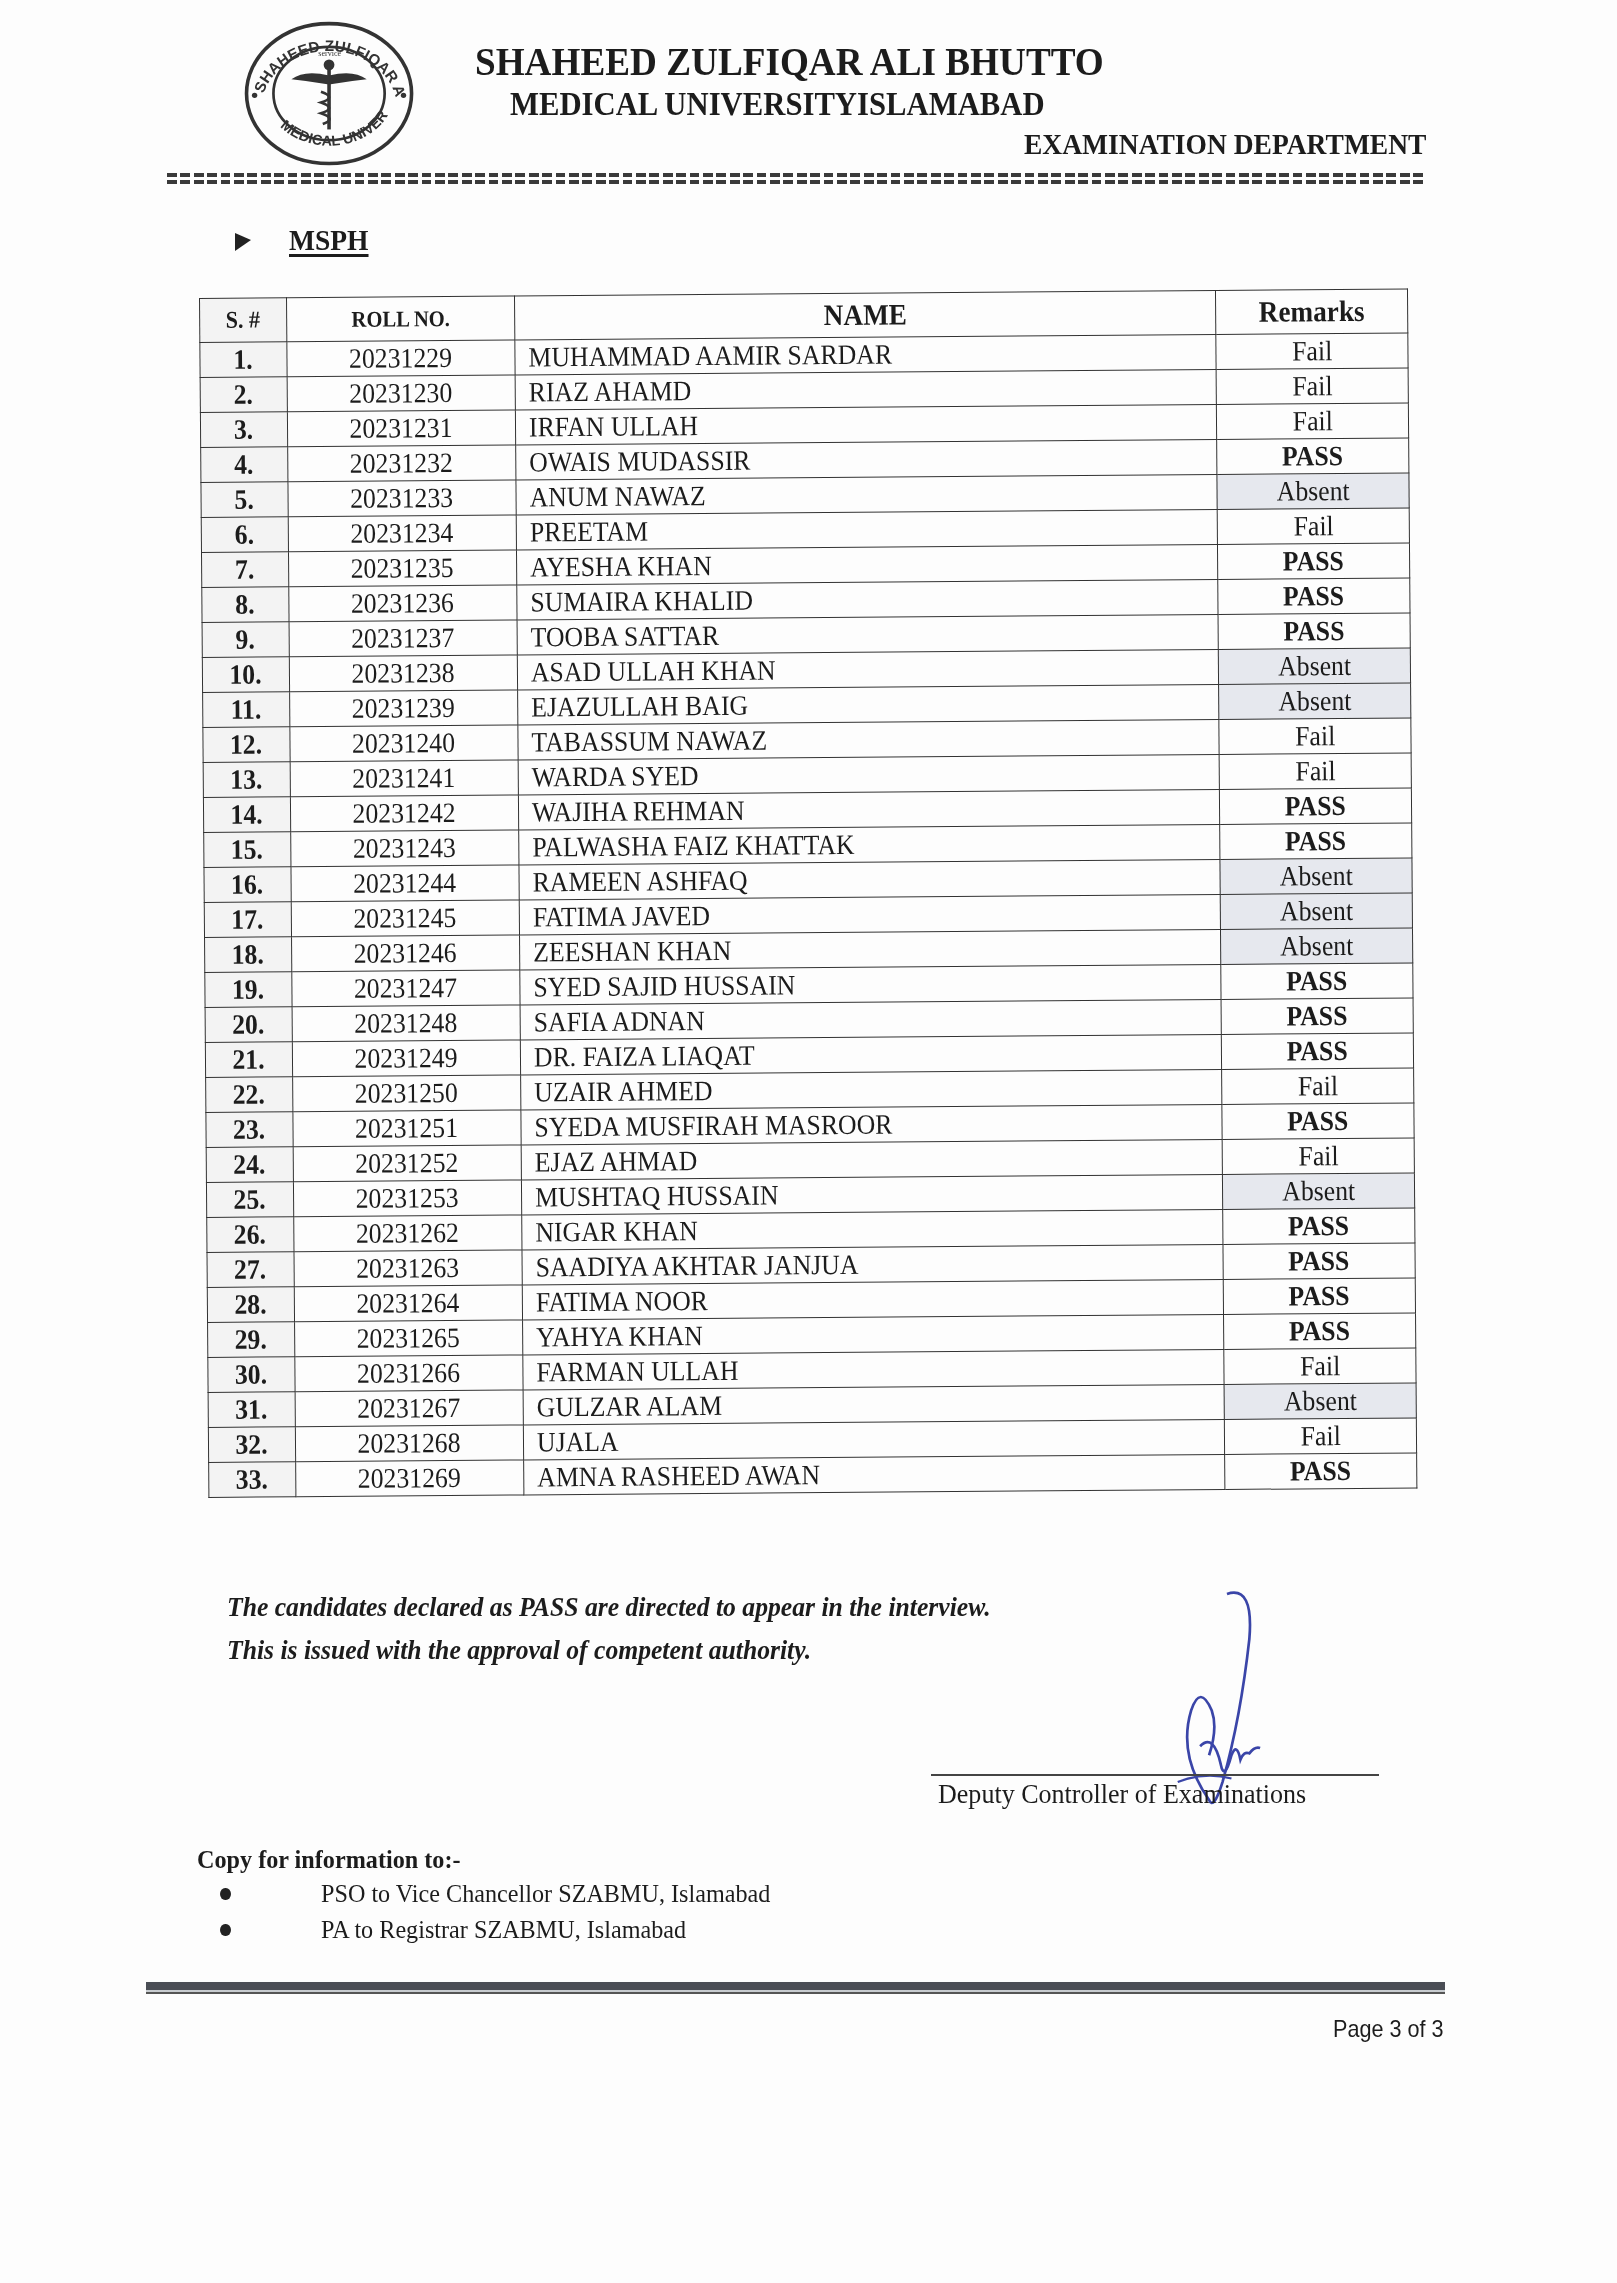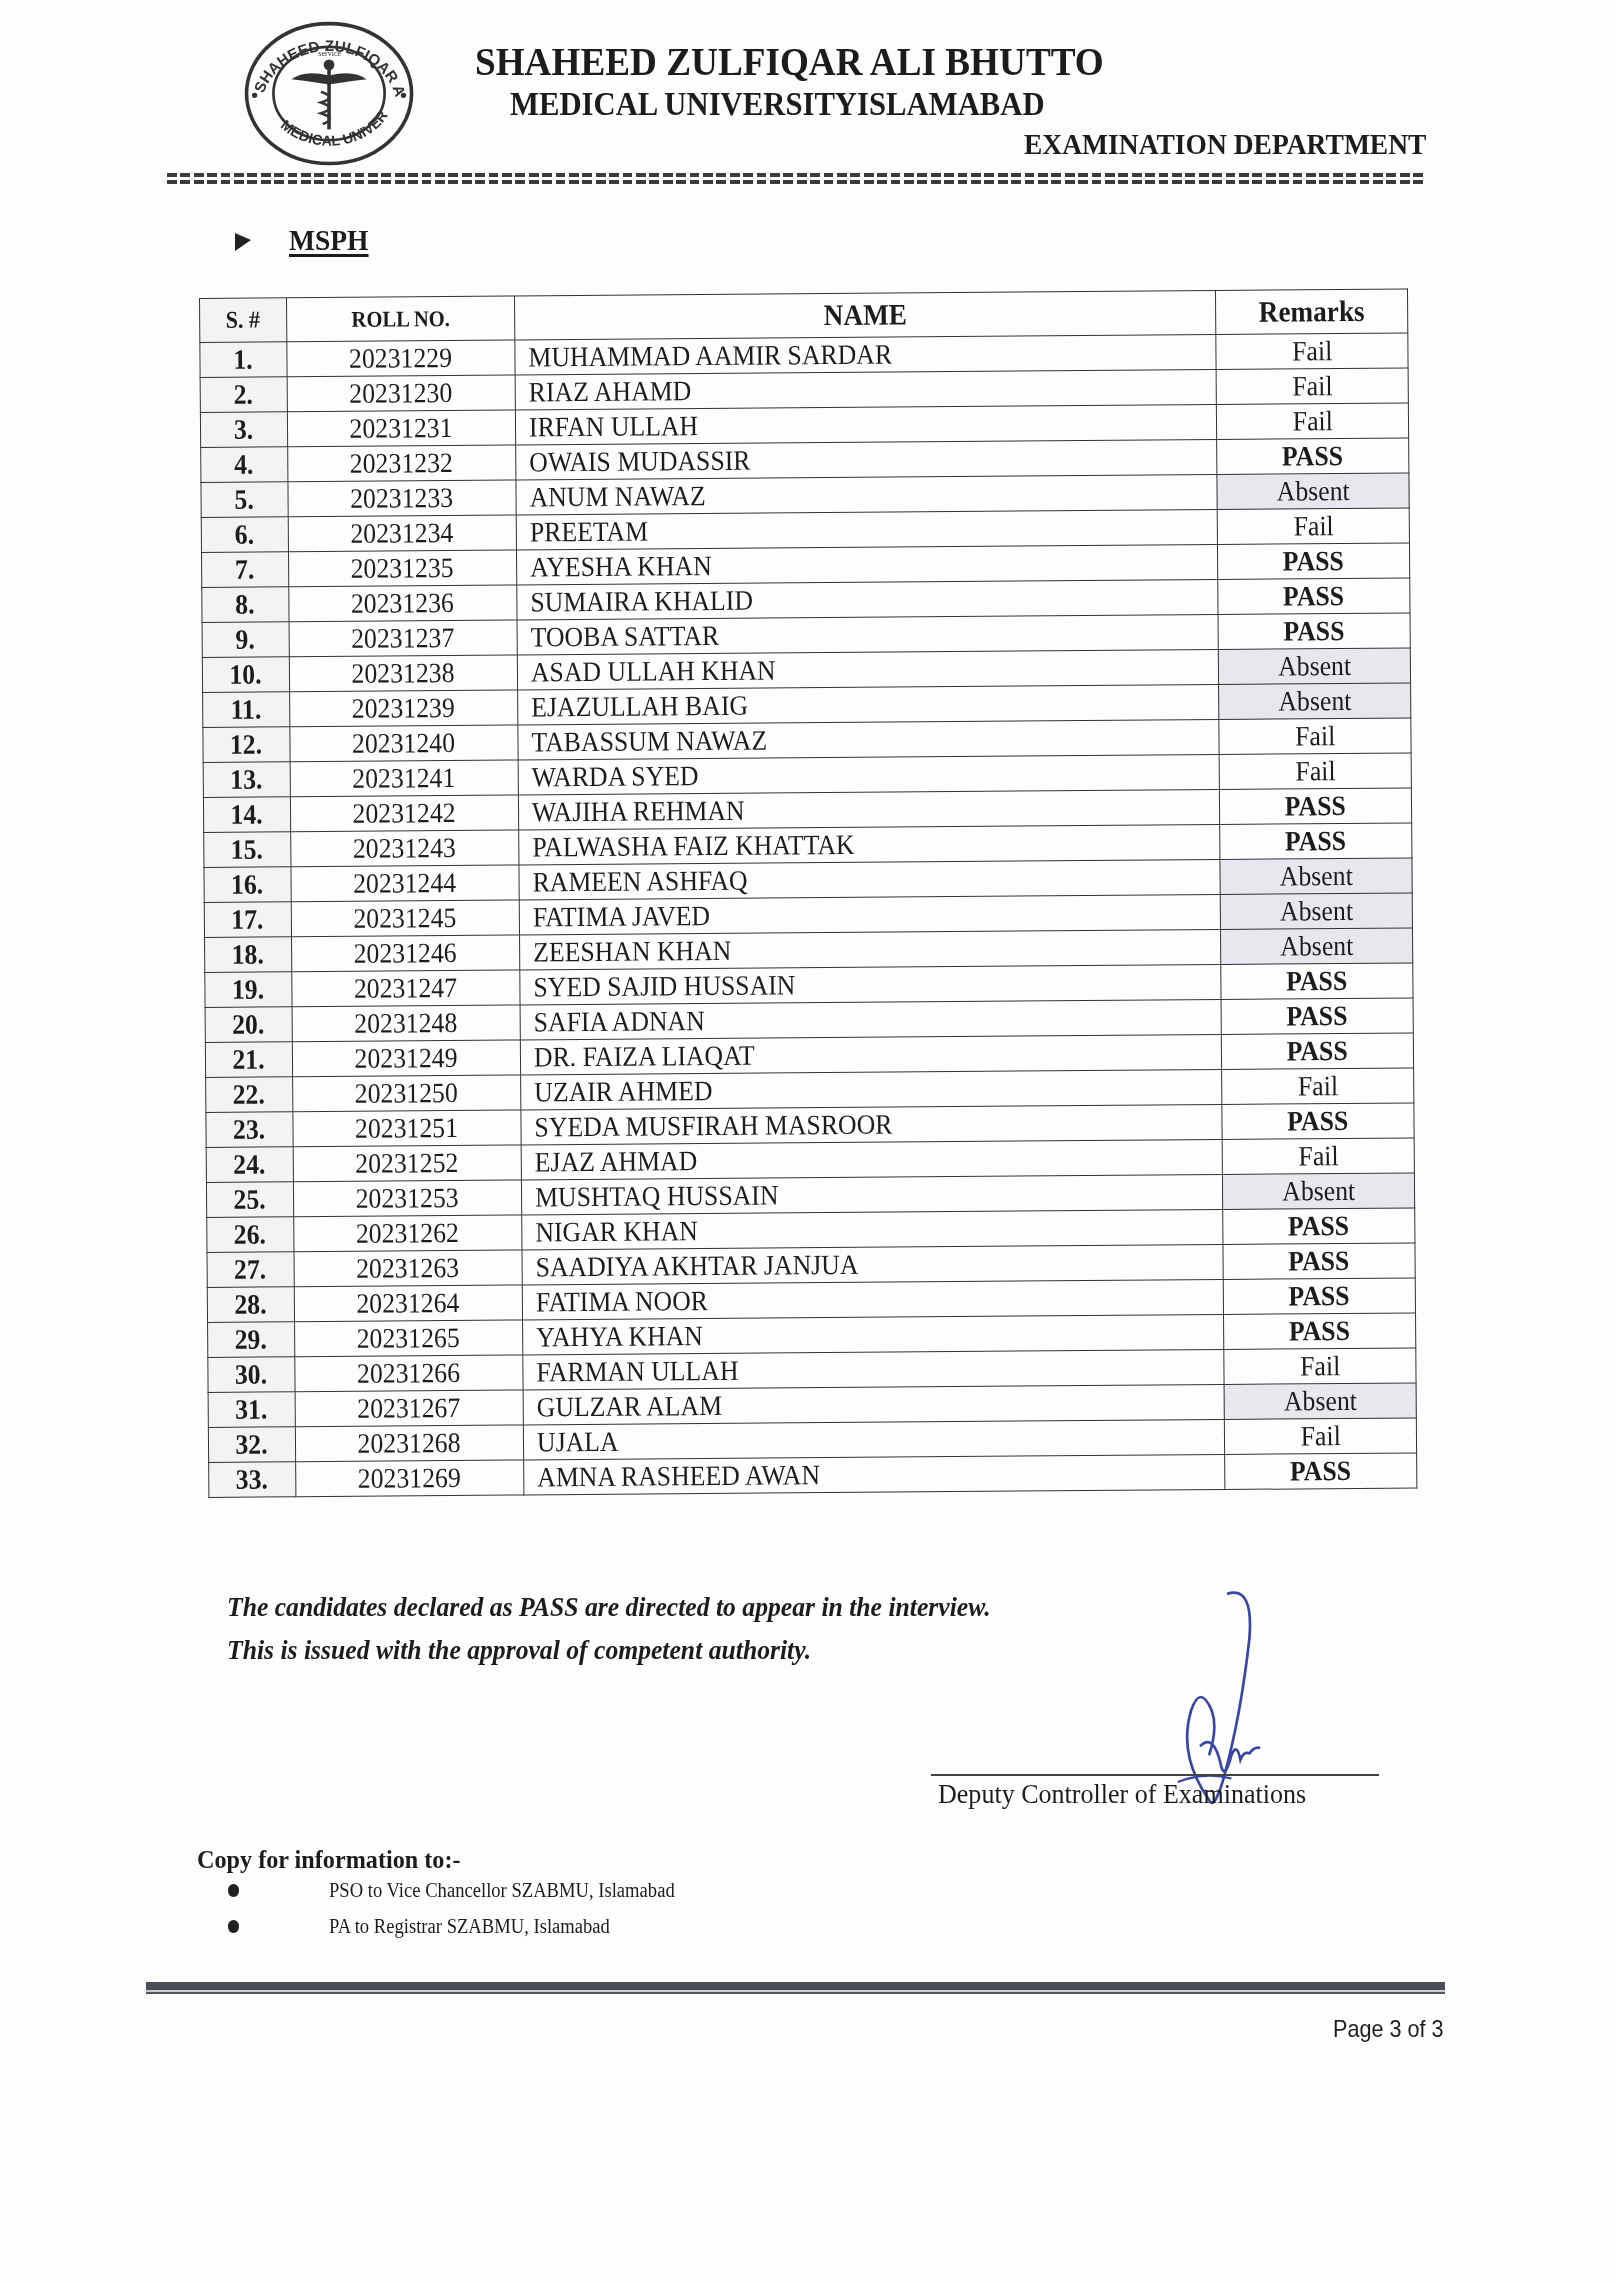--- a/index.html
+++ b/index.html
@@ -46,21 +46,21 @@
   #note1 { left: 227px; top: 1592px; font-size: 27px; font-style: italic; font-weight: bold; transform: scaleX(0.95); transform-origin: left top; white-space: nowrap; }
   #note2 { left: 227px; top: 1635px; font-size: 27px; font-style: italic; font-weight: bold; transform: scaleX(0.95); transform-origin: left top; white-space: nowrap; }
 
   
   #signature { left: 1124px; top: 1576px; width: 197px; height: 242px; }
   #sig-line { left: 931px; top: 1774px; width: 448px; height: 1.8px; background: #444; }
   #sig-title { left: 938px; top: 1778px; font-size: 28px; transform: scaleX(0.93); transform-origin: left top; white-space: nowrap; }
 
   
   #copy-head { left: 197px; top: 1845px; font-size: 26px; font-weight: bold; transform: scaleX(0.93); transform-origin: left top; white-space: nowrap; }
-  .copy-item { left: 228px; font-size: 20px; white-space: nowrap; display: flex; align-items: center; }
+  .copy-item { left: 220px; font-size: 26px; white-space: nowrap; display: flex; align-items: center; }
   .copy-item .bullet { width: 10.7px; height: 12.5px; border-radius: 50%; background: #222; margin-right: 90px; }
   .copy-item .txt { transform: scaleX(0.93); transform-origin: left center; }
   #copy-1 { top: 1879px; }
   #copy-2 { top: 1915px; justify-content: center; }
 
   
   #footer-rule { left: 146px; top: 1982px; width: 1299px; height: 14.3px; }
   #footer-rule .thick { height: 8px; background: #4a4e55; }
   #footer-rule .gap { height: 1.8px; background: #c8ccd0; }
   #footer-rule .thin { height: 2.7px; background: #555; }

